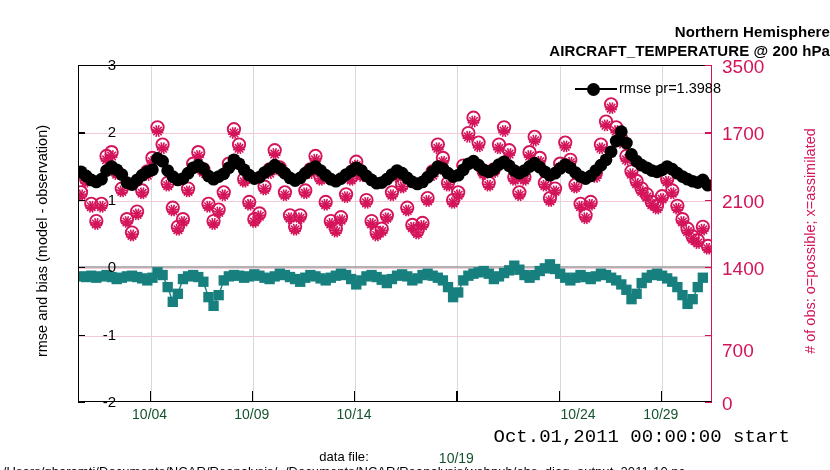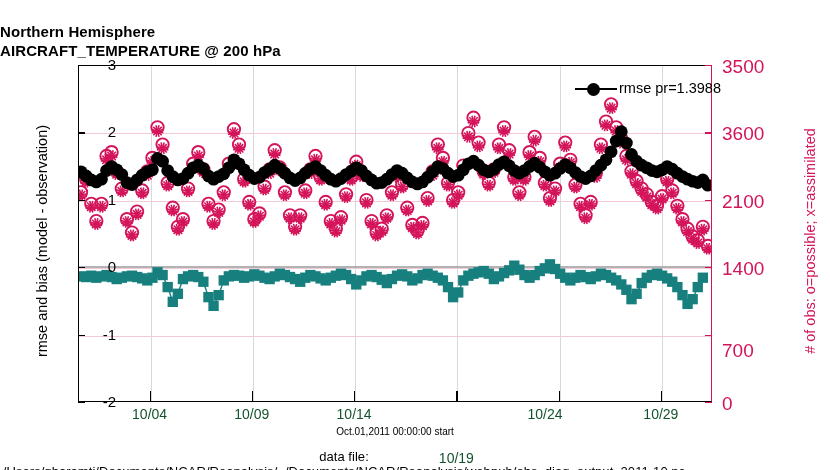--- a/index.html
+++ b/index.html
@@ -7,21 +7,21 @@
     width:830px;height:470px;
     background:#ffffff;
     font-family:"Liberation Sans", sans-serif;
     overflow:hidden;
     position:relative;
   }
   #figure{position:absolute;left:0;top:0;width:830px;height:470px;}
 
   .title-block{
     position:absolute;left:0;top:22px;width:830px;
-    text-align:left;
+    text-align:right;
     font-weight:bold;
     color:#000;
     line-height:19px;
   }
   .title-line1{font-size:15px;letter-spacing:0.1px;}
   .title-line2{font-size:15px;letter-spacing:0.1px;}
 
   
   #plotbox{
     position:absolute;
@@ -82,21 +82,21 @@
     left:640px;top:233px;
     width:340px;
     text-align:center;
     font-size:14.5px;color:#d4145a;
     transform:rotate(-90deg);
     transform-origin:center center;
     white-space:nowrap;
   }
   #xlabel{
     position:absolute;left:0;top:426px;width:790px;
-    text-align:center;font-size:10px;color:#000;
+    text-align:right;font-size:19px;color:#000;font-family:Liberation Mono, monospace;
   }
   #datafile{
     position:absolute;left:0;top:449px;width:688px;
     text-align:center;font-size:13px;color:#000;
     letter-spacing:0.05px;
   }
 
   
   #legend{
     position:absolute;left:575px;top:78px;
@@ -1284,41 +1284,41 @@
       <div class="ytick-left" style="top: 267.2px;">0</div>
       <div class="ltickmark" style="top: 267.2px;"></div>
       <div class="ytick-left" style="top: 334.6px;">-1</div>
       <div class="ltickmark" style="top: 334.6px;"></div>
       <div class="ytick-left" style="top: 402px;">-2</div>
       <div class="ltickmark" style="top: 402px;"></div>
     </div>
   <div id="ticks-right">
       <div class="ytick-right" style="top: 65px;">3500</div>
       <div class="rtickmark" style="top: 65px;"></div>
-      <div class="ytick-right" style="top: 132.4px;">3600</div>
+      <div class="ytick-right" style="top: 132.4px;">1700</div>
       <div class="rtickmark" style="top: 132.4px;"></div>
       <div class="ytick-right" style="top: 199.8px;">2100</div>
       <div class="rtickmark" style="top: 199.8px;"></div>
       <div class="ytick-right" style="top: 267.2px;">1400</div>
       <div class="rtickmark" style="top: 267.2px;"></div>
       <div class="ytick-right" style="top: 334.6px; margin-top: 14px;">700</div>
       <div class="rtickmark" style="top: 334.6px;"></div>
       <div class="ytick-right" style="top: 402px;">0</div>
       <div class="rtickmark" style="top: 402px;"></div>
     </div>
   <div id="ticks-x">
       <div class="xtick" style="left: 149.6px;">10/04</div>
       <div class="xtickmark" style="left: 149.6px;"></div>
       <div class="xtick" style="left: 251.8px;">10/09</div>
       <div class="xtickmark" style="left: 251.8px;"></div>
       <div class="xtick" style="left: 354.1px;">10/14</div>
       <div class="xtickmark" style="left: 354.1px;"></div>
       <div class="xtick" style="left: 456.4px; margin-top: 44px;">10/19</div>
       <div class="xtickmark" style="left: 456.4px;"></div>
-      <div class="xtick" style="left: 545px;">10/24</div>
+      <div class="xtick" style="left: 578px;">10/24</div>
       <div class="xtickmark" style="left: 558.6px;"></div>
       <div class="xtick" style="left: 660.9px;">10/29</div>
       <div class="xtickmark" style="left: 660.9px;"></div>
     </div>
 
   <div id="ylabel-left">rmse and bias (model - observation)</div>
   <div id="ylabel-right"># of obs: o=possible; x=assimilated</div>
   <div id="xlabel">Oct.01,2011 00:00:00 start</div>
   <div id="datafile">data file: /Users/gharamti/Documents/NCAR/Reanalysis/~/Documents/NCAR/Reanalysis/webpub/obs_diag_output_2011-10.nc</div>
 

